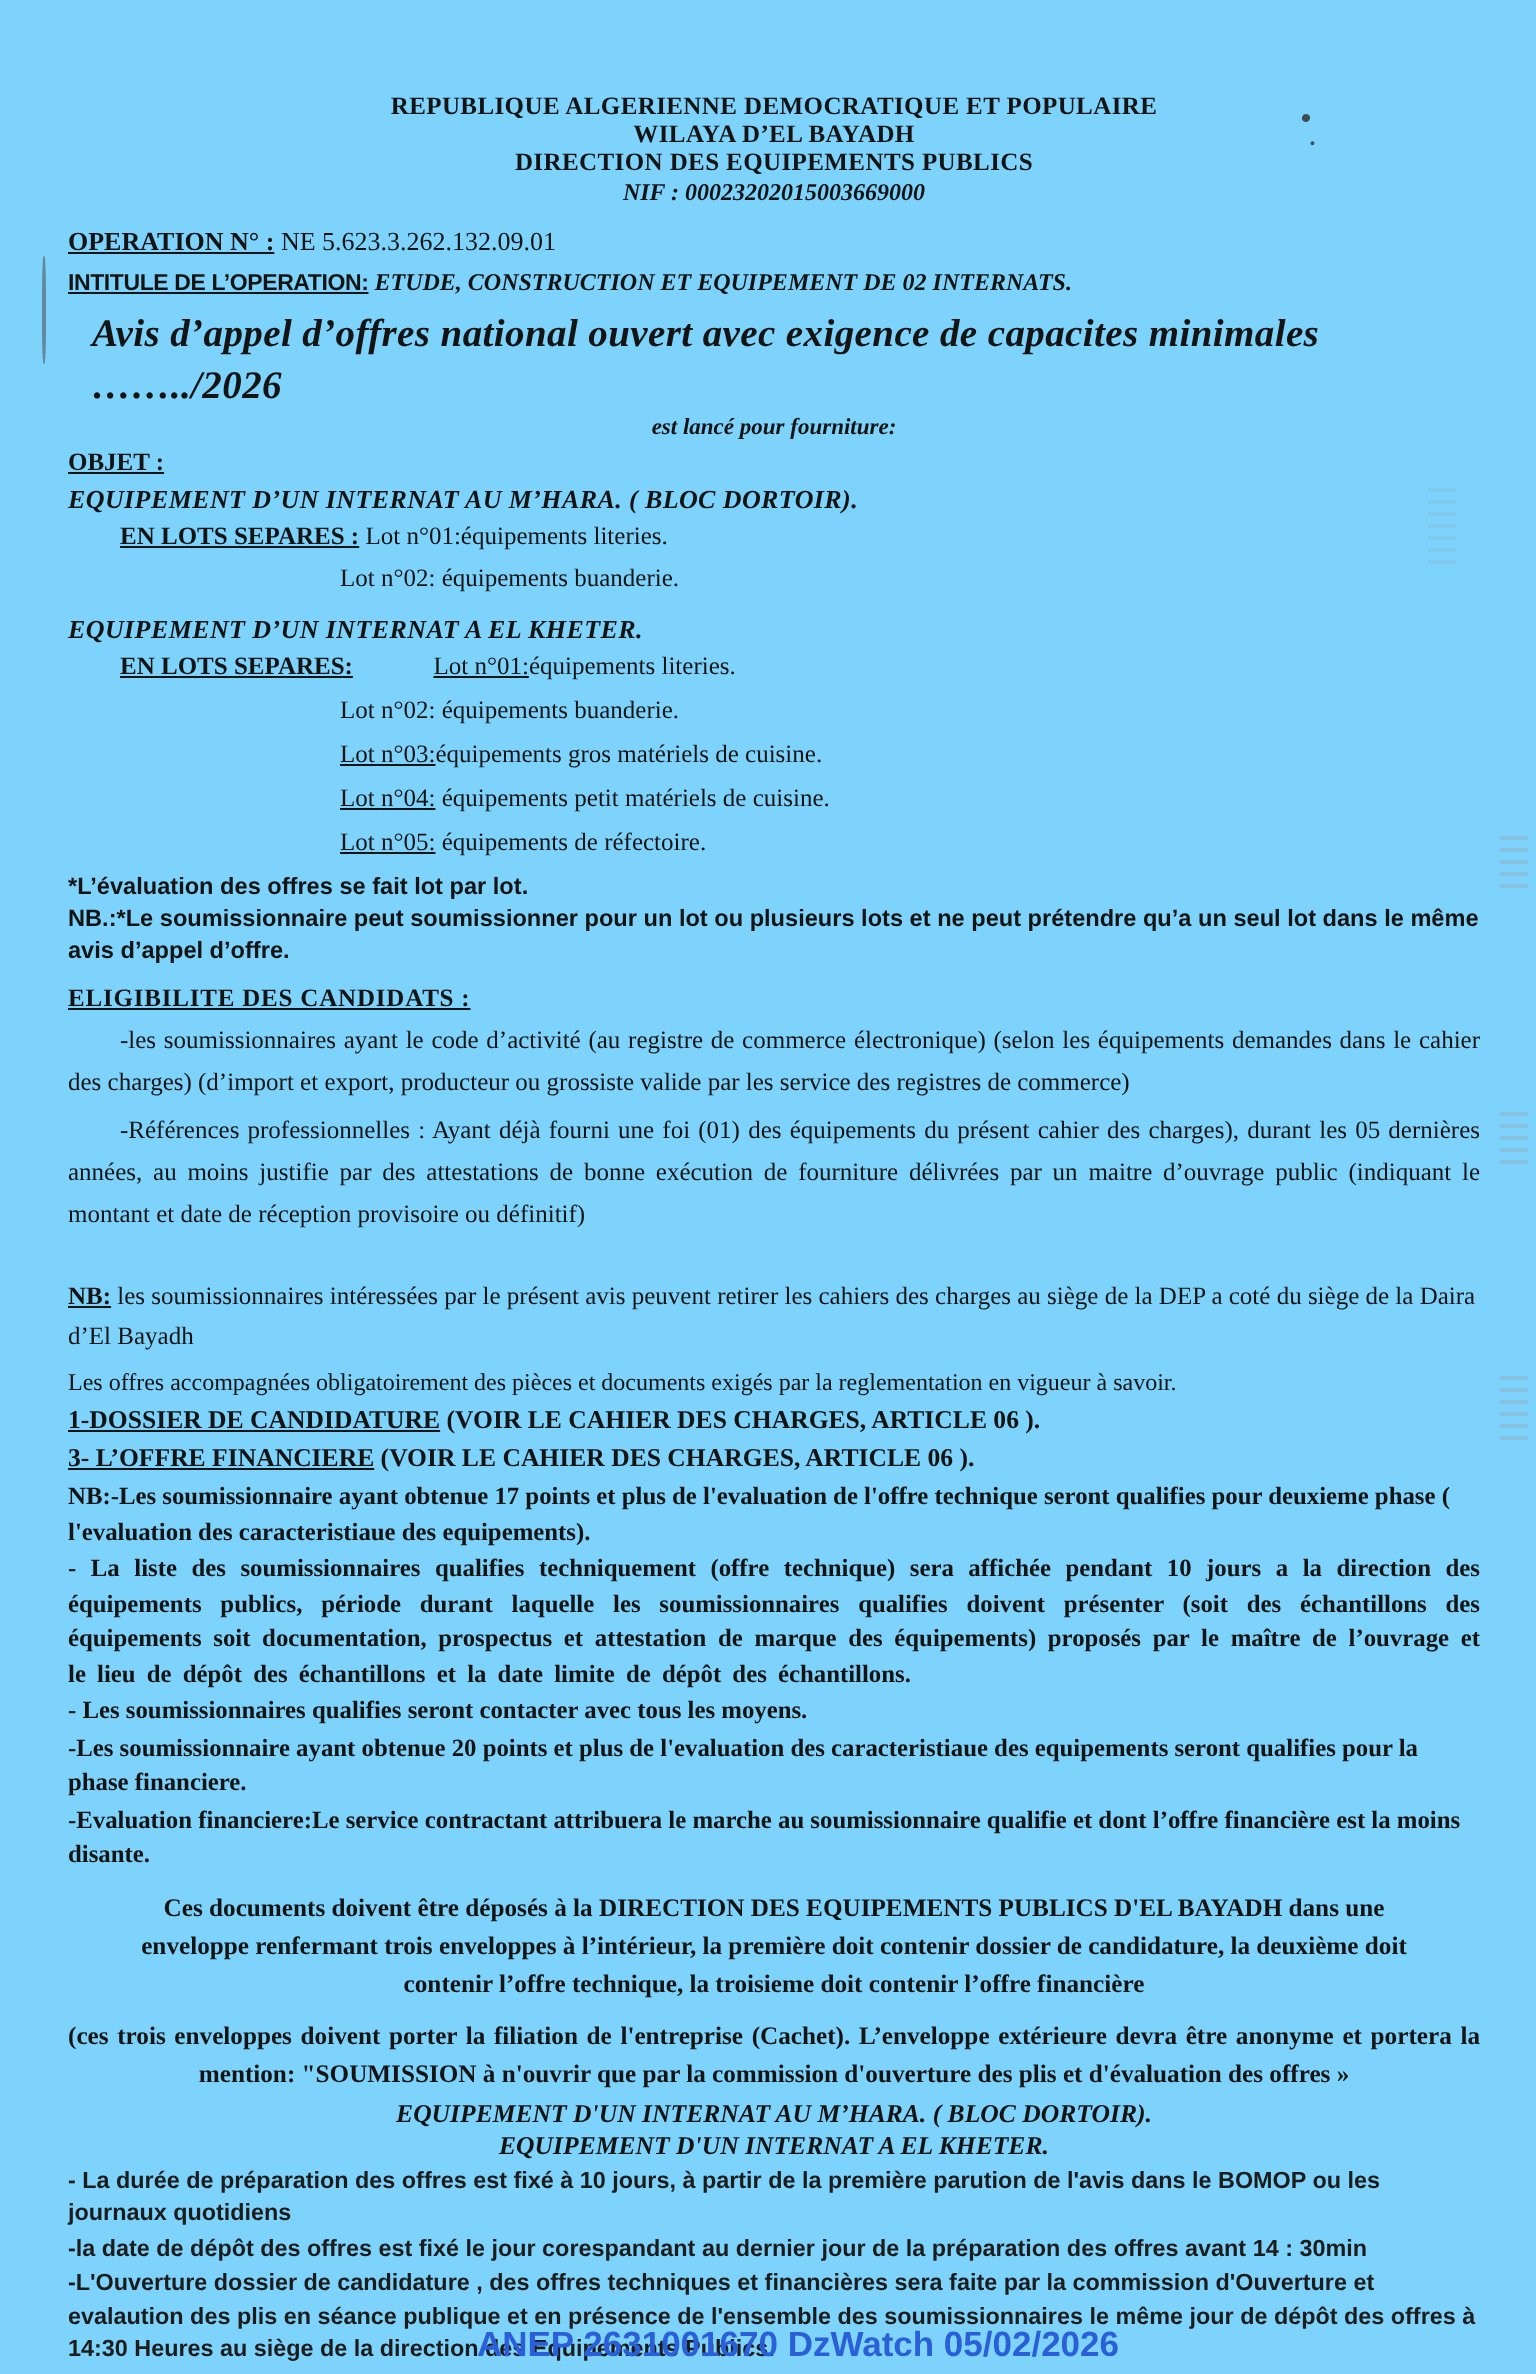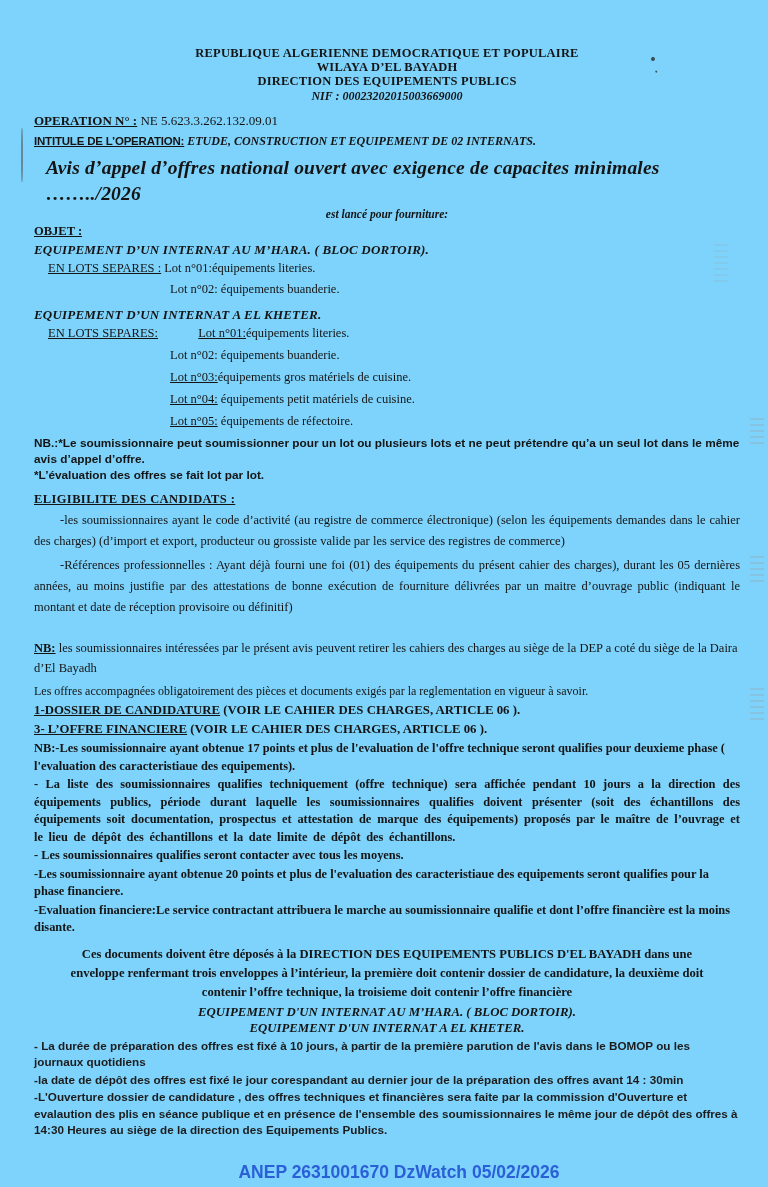--- a/index.html
+++ b/index.html
@@ -25,21 +25,21 @@
   .intitule-line { margin-top:5px; font-size:12px; }
   .intitule-label { font-weight:bold; text-decoration:underline; font-family:"Liberation Sans", sans-serif; font-size:11.5px; letter-spacing:-.2px; }
   .intitule-val { font-weight:bold; font-style:italic; }
 
   .big-title { margin-top:6px; font-size:19.5px; font-weight:bold; font-style:italic; line-height:26px; padding-left:12px; letter-spacing:.2px; }
   .sub-title { text-align:center; font-weight:bold; font-style:italic; font-size:11.5px; line-height:14px; }
 
   .h-obj { font-size:12.5px; font-weight:bold; text-decoration:underline; margin-top:3px; }
   .proj-title { font-size:13px; font-weight:bold; font-style:italic; margin-top:3px; letter-spacing:.2px; }
   .lots-first { margin-top:3px; font-size:12.5px; padding-left:14px; }
-  .lots-label { font-weight:normal; text-decoration:underline; }
+  .lots-label { font-weight:bold; text-decoration:underline;margin-left:12px; }
   .lot-row { font-size:12.5px; padding-left:136px; margin-top:6px; }
   .lot-row2 { font-size:12.5px; padding-left:136px; margin-top:7px; }
   .lot-u { text-decoration:underline; }
 
   .nb-lots { margin-top:6px; font-family:"Liberation Sans", sans-serif; font-weight:bold; font-size:11.8px; line-height:16px; }
 
   .h-elig { margin-top:9px; font-size:12.5px; font-weight:bold; text-decoration:underline; letter-spacing:.4px; }
   .elig-p { font-size:12.5px; line-height:21px; text-align:justify; margin-top:3px; text-indent:26px; }
 
   .nb-retrait { margin-top:20px; font-size:12.5px; line-height:20px; }
@@ -119,22 +119,22 @@
     <span class="lot-u">Lot  n°03:</span><span>équipements gros matériels de cuisine.</span>
   </div>
   <div class="lot-row2">
     <span class="lot-u">Lot n°04:</span><span> équipements petit matériels de cuisine.</span>
   </div>
   <div class="lot-row2">
     <span class="lot-u">Lot n°05:</span><span> équipements de réfectoire.</span>
   </div>
 
   <div class="nb-lots">
+    <p>*L’évaluation des offres se fait lot par lot.</p>
     <p>NB.:*Le soumissionnaire peut soumissionner pour un lot ou plusieurs lots et ne peut prétendre qu’a un seul lot dans le même avis d’appel d’offre.</p>
-    <p>*L’évaluation des offres se fait lot par lot.</p>
   </div>
 
   <div class="h-elig">ELIGIBILITE  DES  CANDIDATS :</div>
   <p class="elig-p">-les soumissionnaires  ayant le code d’activité  (au registre de commerce électronique) (selon les équipements demandes dans le cahier des charges) (d’import et export,  producteur ou grossiste valide par les service des registres de commerce)</p>
   <p class="elig-p">-Références professionnelles : Ayant déjà fourni une foi (01) des équipements  du présent cahier des charges), durant les 05 dernières années, au moins justifie par des attestations de bonne exécution de fourniture délivrées par un maitre d’ouvrage public (indiquant  le montant et date  de réception provisoire ou définitif)</p>
 
   <p class="nb-retrait">
     <span class="nb-retrait-label">NB:</span><span>  les soumissionnaires  intéressées par le présent avis peuvent retirer les cahiers des charges au siège de la DEP a coté du siège de la Daira d’El Bayadh</span>
   </p>
 
@@ -149,20 +149,21 @@
 
   <div class="eval-block" style="margin-top:3px;">
     <p>NB:-Les soumissionnaire ayant obtenue 17 points et plus de l'evaluation de l'offre technique seront qualifies pour deuxieme phase ( l'evaluation des caracteristiaue des equipements).</p>
     <p class="eval-just">- La liste des soumissionnaires qualifies techniquement (offre technique)  sera affichée pendant 10 jours a la direction des équipements publics, période durant laquelle les soumissionnaires qualifies  doivent présenter   (soit des échantillons des équipements   soit   documentation, prospectus et attestation de marque des équipements)   proposés  par le maître de l’ouvrage et le lieu de dépôt des échantillons  et la date limite de dépôt des échantillons.</p>
     <p>- Les soumissionnaires qualifies seront contacter avec  tous les moyens.</p>
     <p>-Les soumissionnaire ayant obtenue 20 points et plus de l'evaluation des caracteristiaue des equipements seront qualifies pour la phase financiere.</p>
     <p>-Evaluation financiere:Le service contractant attribuera le marche au soumissionnaire qualifie et  dont l’offre financière est la moins disante.</p>
   </div>
 
   <p class="depot-p">Ces documents doivent être déposés à la DIRECTION DES EQUIPEMENTS  PUBLICS D'EL BAYADH dans une enveloppe renfermant trois enveloppes à l’intérieur, la première doit contenir dossier de candidature, la deuxième doit contenir l’offre technique, la troisieme  doit contenir l’offre financière</p>
+  <p class="env-p">(ces trois  enveloppes doivent porter la filiation de l'entreprise (Cachet).  L’enveloppe extérieure devra être anonyme et portera la mention: "SOUMISSION à n'ouvrir que par la commission d'ouverture des plis et d'évaluation des offres »</p>
   <div class="proj-center" style="margin-top:2px;">EQUIPEMENT D'UN INTERNAT AU M’HARA. ( BLOC DORTOIR).</div>
   <div class="proj-center">EQUIPEMENT D'UN INTERNAT A EL KHETER.</div>
 
   <div class="modal-block">
     <p>- La durée de préparation des offres est fixé à 10 jours,  à partir de la première parution de l'avis dans le BOMOP ou  les journaux  quotidiens</p>
     <p>-la date de dépôt des offres est fixé le jour corespandant au dernier jour de la préparation des offres avant 14 : 30min</p>
     <p>-L'Ouverture dossier de candidature , des offres techniques et financières sera faite par la commission d'Ouverture et evalaution des plis en séance publique et en présence de l'ensemble des soumissionnaires le même jour de dépôt des offres  à 14:30 Heures au siège de la direction des Equipements Publics.</p>
 
   </div>
 

